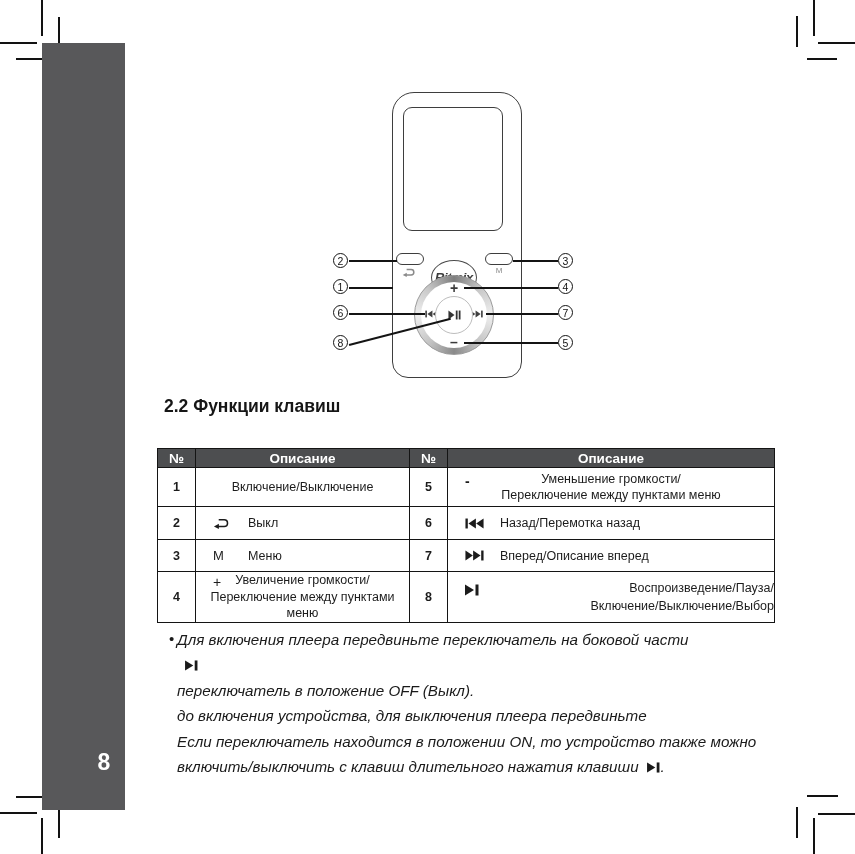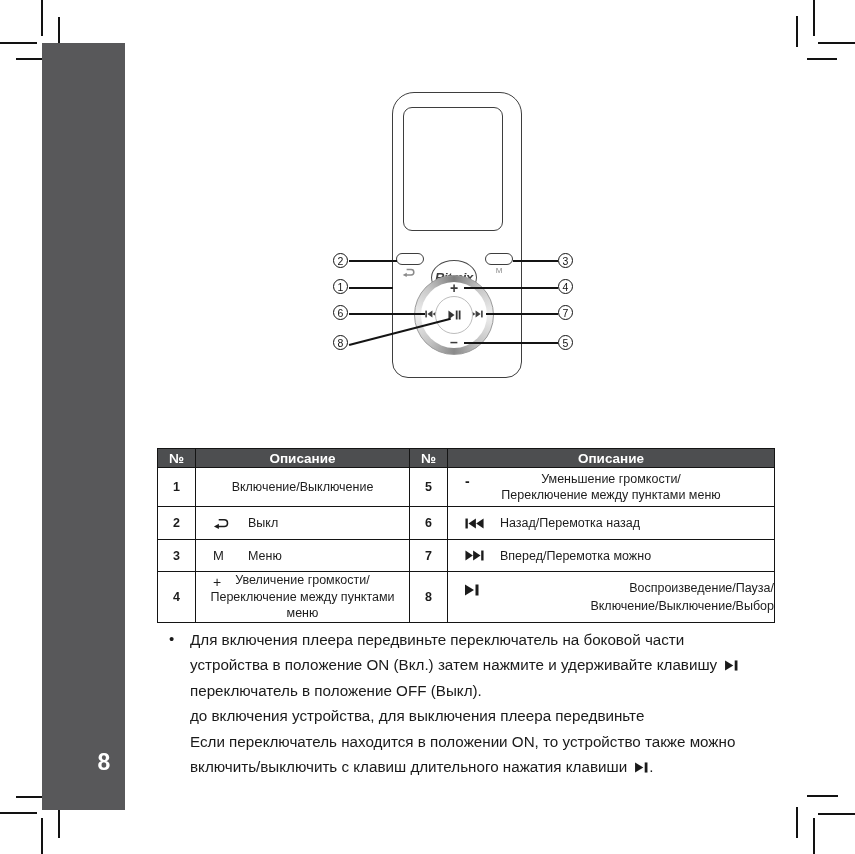--- a/index.html
+++ b/index.html
@@ -56,21 +56,21 @@
   .cell-row .ic.mchar { font-size:13px; font-weight:500; }
   .cell-2l { position:relative; text-align:center; line-height:16.5px; }
   .cell-2l .sign { position:absolute; left:17px; top:2px; font-size:14px; font-weight:600; line-height:16px; }
   .cell-8 { position:relative; text-align:right; padding-left:45px; line-height:18px; }
   .cell-8 .ic8 { position:absolute; left:16px; top:5px; color:#1c1c1c; }
 
   
   .notes { position:absolute; left:167px; top:627px; width:625px; font-size:15.2px;
            line-height:25.4px; color:#1a1a1a; }
   .notes .bullet { position:absolute; left:2px; top:-1px; font-size:15px; }
-  .notes .nline { margin-left:23px; white-space:nowrap; }
+  .notes .nline { margin-left:10px; white-space:nowrap;font-style:italic; }
   .inline-ic { display:inline-flex; vertical-align:-1px; margin-left:7px; color:#1a1a1a; }
   svg { display:block; }
 </style>
 </head>
 <body>
 
 <div class="page">
 
   <div class="mark" style="left:41px;top:0;width:2px;height:36px;"></div>
   <div class="mark" style="left:58px;top:17px;width:2px;height:30px;"></div>
@@ -152,20 +152,21 @@
     <div class="callout" style="left:333px;top:253px;">2</div>
     <div class="callout" style="left:333px;top:279px;">1</div>
     <div class="callout" style="left:333px;top:305px;">6</div>
     <div class="callout" style="left:333px;top:335px;">8</div>
     <div class="callout" style="left:558px;top:253px;">3</div>
     <div class="callout" style="left:558px;top:279px;">4</div>
     <div class="callout" style="left:558px;top:305px;">7</div>
     <div class="callout" style="left:558px;top:335px;">5</div>
   </div>
 
+  <div class="heading">2.2 Функции клавиш</div>
 
   <table class="keys">
     <colgroup>
       <col style="width:38px">
         <col style="width:214px">
         <col style="width:38px">
         <col style="width:327px">
     </colgroup>
     <tbody>
         <tr>
@@ -229,21 +230,21 @@
       <td class="num">7</td>
       <td>
         <div class="cell-row">
           <span class="ic">
             <svg width="19" height="11" viewBox="0 0 21 12" fill="#1c1c1c">
               <polygon points="0.5,0.5 8.7,6 0.5,11.5"></polygon>
               <polygon points="9,0.5 17.2,6 9,11.5"></polygon>
               <rect x="17.9" y="0.5" width="2.6" height="11"></rect>
             </svg>
           </span>
-          <span>Вперед/Перемотка можно</span>
+          <span>Вперед/Описание вперед</span>
         </div>
       </td>
     </tr>
 
     <tr style="height:41px;">
       <td class="num">4</td>
       <td>
         <div class="cell-2l">
           <span class="sign" style="font-weight:400;">+</span>
           <div>Увеличение громкости/</div>
@@ -263,21 +264,21 @@
           <div>Включение/Выключение/Выбор</div>
         </div>
       </td>
     </tr>
   </tbody>
     </table>
 
   <div class="notes">
     <span class="bullet">•</span>
     <div class="nline"><span>Для включения плеера передвиньте переключатель на боковой части</span></div>
-    <div class="nline"><span>устройства в положение ON (Вкл.) затем нажмите и удерживайте клавишу</span><span class="inline-ic">
+    <div class="nline"><span class="inline-ic">
           <svg width="15" height="11" viewBox="0 0 15 12" fill="#1a1a1a">
             <polygon points="0.5,0.5 9.5,6 0.5,11.5"></polygon>
             <rect x="11" y="0.5" width="3" height="11"></rect>
           </svg>
         </span></div>
     <div class="nline"><span>переключатель в положение OFF (Выкл).</span></div>
     <div class="nline"><span>до включения устройства, для выключения плеера передвиньте</span></div>
     <div class="nline"><span>Если переключатель находится в положении ON, то устройство также можно</span></div>
     <div class="nline"><span>включить/выключить с клавиш длительного нажатия клавиши</span><span class="inline-ic">
           <svg width="15" height="11" viewBox="0 0 15 12" fill="#1a1a1a">

